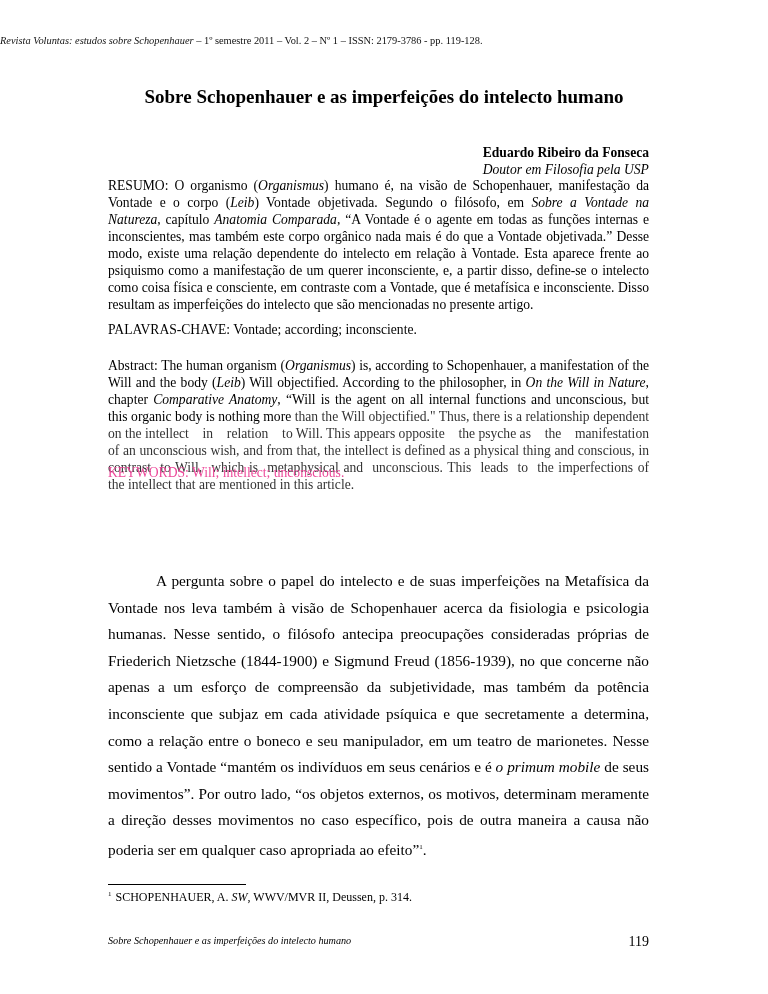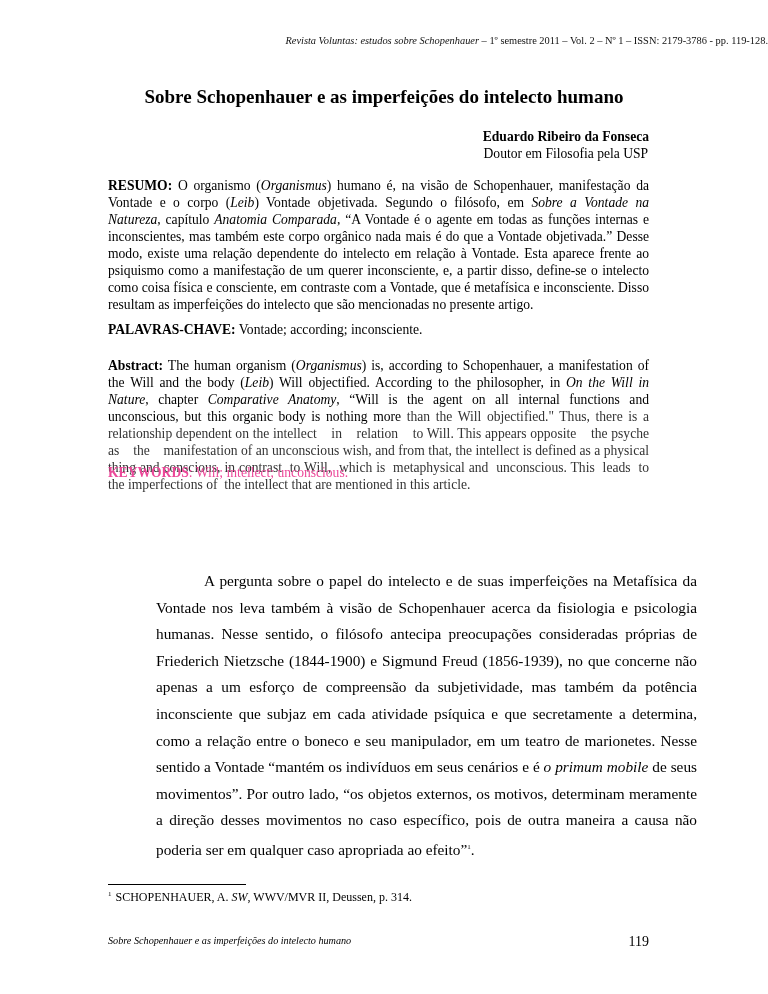--- a/index.html
+++ b/index.html
@@ -1,35 +1,35 @@
 <!DOCTYPE html>
 <html><head>
 <meta charset="utf-8">
 <style>
   html, body { margin: 0; padding: 0; background: #ffffff; }
   body { width: 768px; height: 994px; position: relative; overflow: hidden;
          font-family: "Liberation Serif", serif; color: #000; }
-  .running-head { position: absolute; top: 35px; left: 0; width: 768px; text-align: right;
+  .running-head { position: absolute; top: 35px; left: 0; width: 768px; text-align: left;
                   font-size: 10.4px; color: #111; }
   .running-head i { font-style: italic; }
   .title { position: absolute; top: 86px; left: 0; width: 768px; text-align: center;
            font-size: 19px; font-weight: bold; }
-  .author { position: absolute; top: 128px; right: 119px; text-align: center; font-size: 13.6px; line-height: 17px; }
+  .author { position: absolute; top: 144px; right: 119px; text-align: left; font-size: 13.6px; line-height: 17px; }
   .author .name { font-weight: bold; }
-  .author .aff { }
+  .author .aff { font-style: italic; }
   .block { position: absolute; left: 108px; width: 541px; font-size: 13.6px; line-height: 17px;
            text-align: justify; }
-  .block b { font-weight: bold; }
+  .block b { font-weight: normal; }
   .resumo { top: 177px; }
   .palavras { top: 321px; }
   .abstract { top: 357px; }
   .abstract .gray { color: #333; }
   .keywords { top: 464px; color: #ec4899; }
   .body-text { position: absolute; left: 108px; width: 541px; top: 568px; font-size: 15.3px;
-               line-height: 26.6px; text-align: justify; margin-left: 48px; }
+               line-height: 26.6px; text-align: justify; }
   .body-text p { margin: 0; text-indent: 48px; }
   .fn-rule { position: absolute; left: 108px; top: 884px; width: 138px; border-top: 1px solid #000; }
   .footnote { position: absolute; left: 108px; top: 890px; font-size: 12px; }
   .footnote sup { font-size: 7px; vertical-align: 5px; margin-right: 4px; }
   .page-footer { position: absolute; left: 108px; top: 935px; width: 541px; font-size: 10.2px; }
   .page-footer .ft { font-style: italic; }
   .page-footer .pn { position: absolute; right: 0; top: -1px; font-size: 14px; }
   sup.ref { font-size: 7px; vertical-align: 6px; }
 </style>
 </head>

